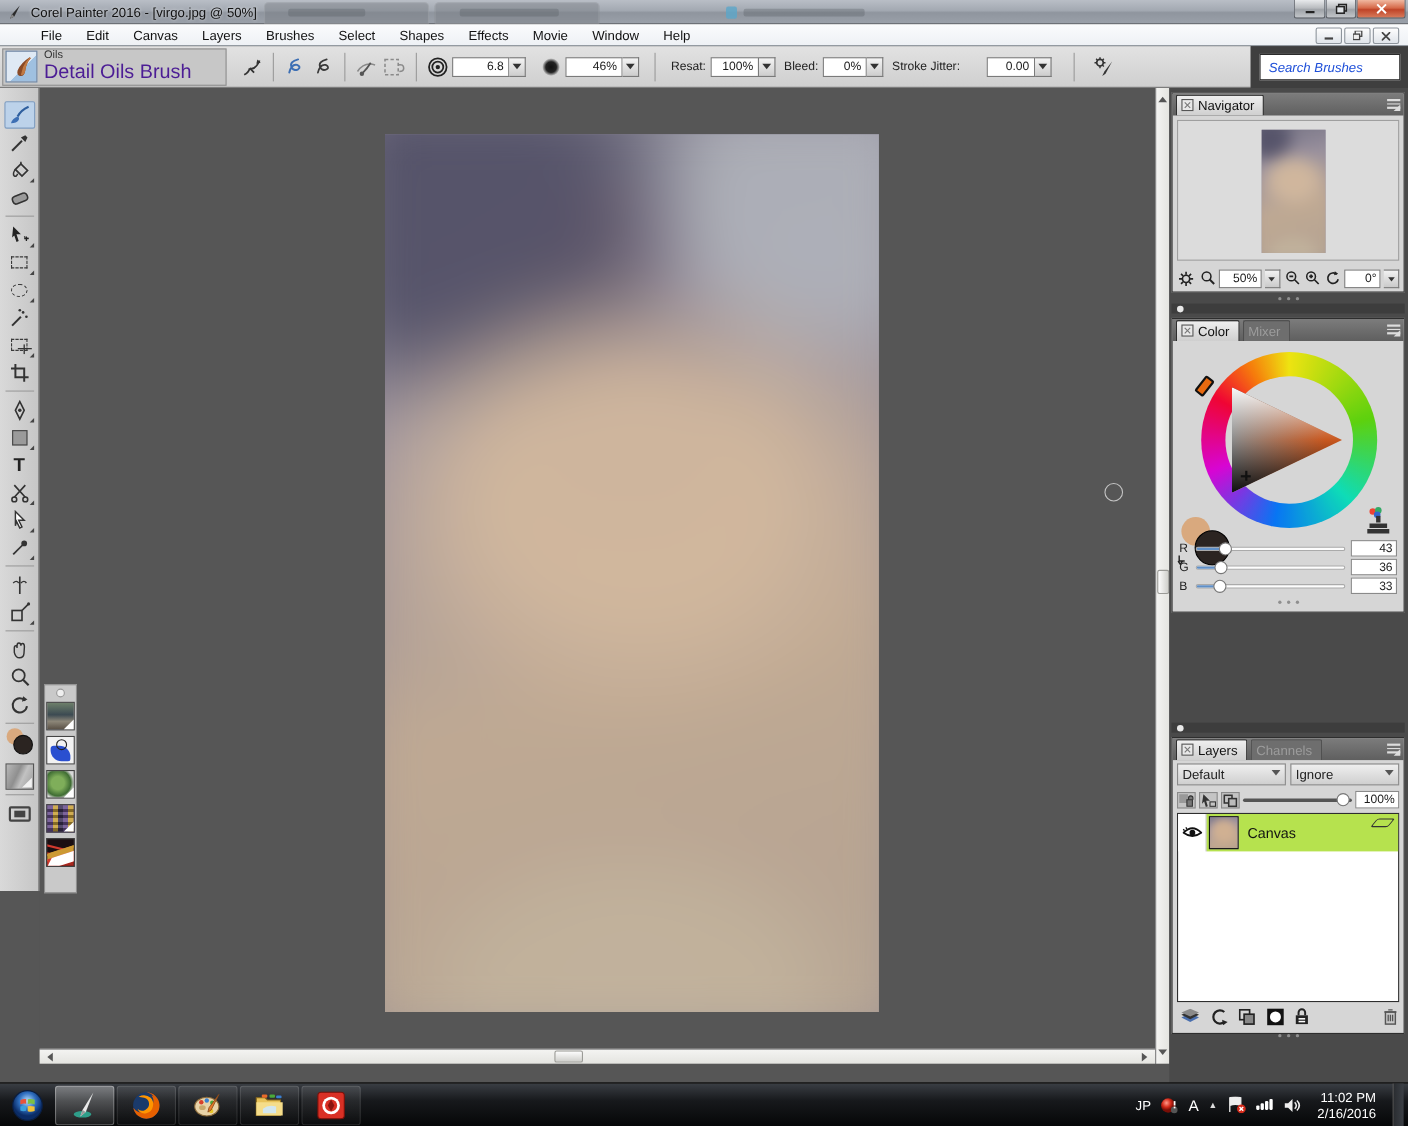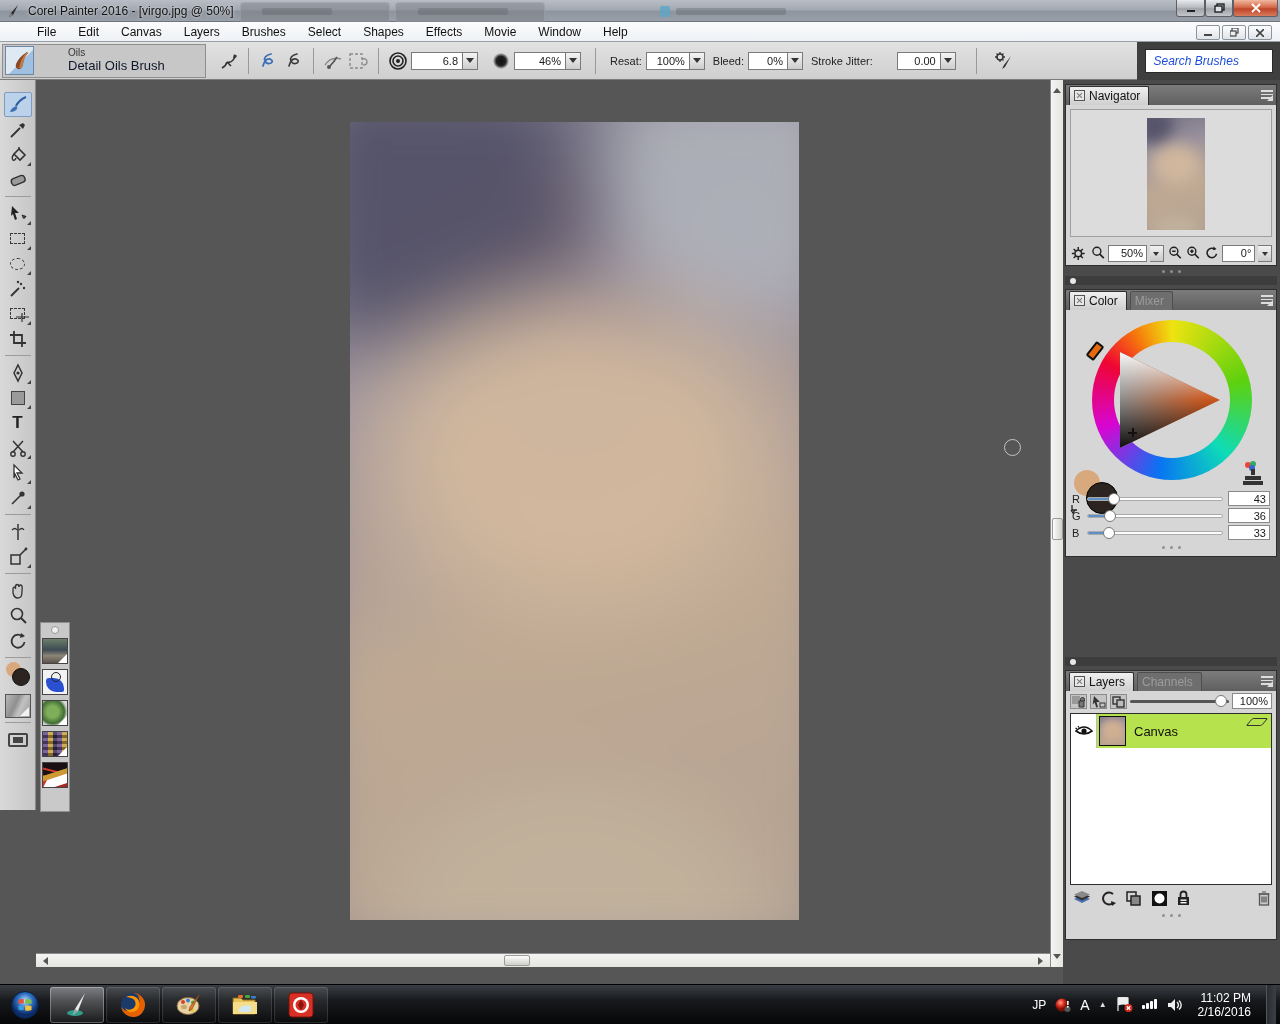--- a/index.html
+++ b/index.html
@@ -27,26 +27,26 @@
   #menu-appicon { left:6px; top:25px; width:14px; height:14px; }
   .mi { padding:2px 11px; color:#111; }
   .mdi-btn { top:25px; width:24px; height:15px; border:1px solid #8d949c; border-radius:2px;
     background:linear-gradient(#fdfdfd,#dfe4ea); display:flex; align-items:center; justify-content:center; }
   
   #propbar { left:0; top:42px; width:1137px; height:38px;
     background:linear-gradient(#e2e2e2,#cfcfcf); border-bottom:1px solid #7c7c7c; display:flex; align-items:center; }
   #propbar-right { left:1137px; top:42px; width:143px; height:38px; background:#3f3f3f;
     display:flex; align-items:center; justify-content:center; }
   #brush-selector { margin-left:2px; width:204px; height:34px; background:#c7c7c7;
-    border:1px solid #8e8e8e; display:flex; align-items:center; padding:2px;gap:28px; }
+    border:1px solid #8e8e8e; display:flex; align-items:center; padding:2px; }
   #brush-chip { width:29px; height:29px; border:1px solid #6d87a8; background:linear-gradient(135deg,#dfe9f4 55%,#9fc0e0 56%); position:relative; overflow:hidden; }
   #brush-chip svg { position:absolute; left:1px; top:1px; }
   #brush-texts { margin-left:6px; line-height:1.05; }
   #brush-cat { font-size:10px; color:#333; }
-  #brush-var { font-size:13px; color:#0f172a;text-align:center; }
+  #brush-var { font-size:18px; color:#4c1d95;text-align:center; }
   .sep { width:1px; height:26px; background:#9a9a9a; margin:0 6px; }
   .pb-ico { width:26px; height:26px; display:flex; align-items:center; justify-content:center; }
   .field { height:18px; background:#fff; border:1px solid #7a7a7a; display:flex; align-items:center;
     justify-content:flex-end; padding-right:4px; font-size:11px; }
   .drop { width:15px; height:18px; border:1px solid #7a7a7a; border-left:none;
     background:linear-gradient(#f4f4f4,#cdcdcd); display:flex; align-items:center; justify-content:center; }
   .tri-d { width:0; height:0; border:4px solid transparent; border-top:5px solid #333; margin-top:4px; }
   .pb-label { font-size:11px; color:#222; margin:0 4px 0 8px; }
   #search-box { width:128px; height:24px; background:#fff; border:1px solid #2a2a2a;
     display:flex; align-items:center; padding-left:8px; }
@@ -691,20 +691,30 @@
       </div>
       <div class="ptab inactive">
         <span>Channels</span>
       </div>
       <div class="popts">
           <i></i>
           <i></i>
           <i></i>
         </div>
     </div>
+    <div style="display:flex;gap:4px;padding:3px 4px;">
+      <div class="lsel">
+        <span>Default</span>
+          <i class="tri-d" style="margin:0;border-top-color:#555;"></i>
+      </div>
+      <div class="lsel">
+        <span>Ignore</span>
+          <i class="tri-d" style="margin:0;border-top-color:#555;"></i>
+      </div>
+    </div>
     <div id="opacity-row">
       <div class="lk-ico">
         <svg width="15" height="13" viewBox="0 0 15 13">
             <rect x="1" y="1" width="8" height="8" fill="#999"></rect>
             <path d="M8 6 h5 v6 h-5 z M9.5 6 v-1.5 a2 2 0 0 1 4 0 V6" fill="#777" stroke="#333" stroke-width="1"></path>
           </svg>
       </div>
       <div class="lk-ico">
         <svg width="15" height="13" viewBox="0 0 15 13">
             <path d="M3 1 l6 6 -3.5 0 1.5 5 -1.8 .6 -1.5 -5 -2 2 z" fill="#333"></path>

